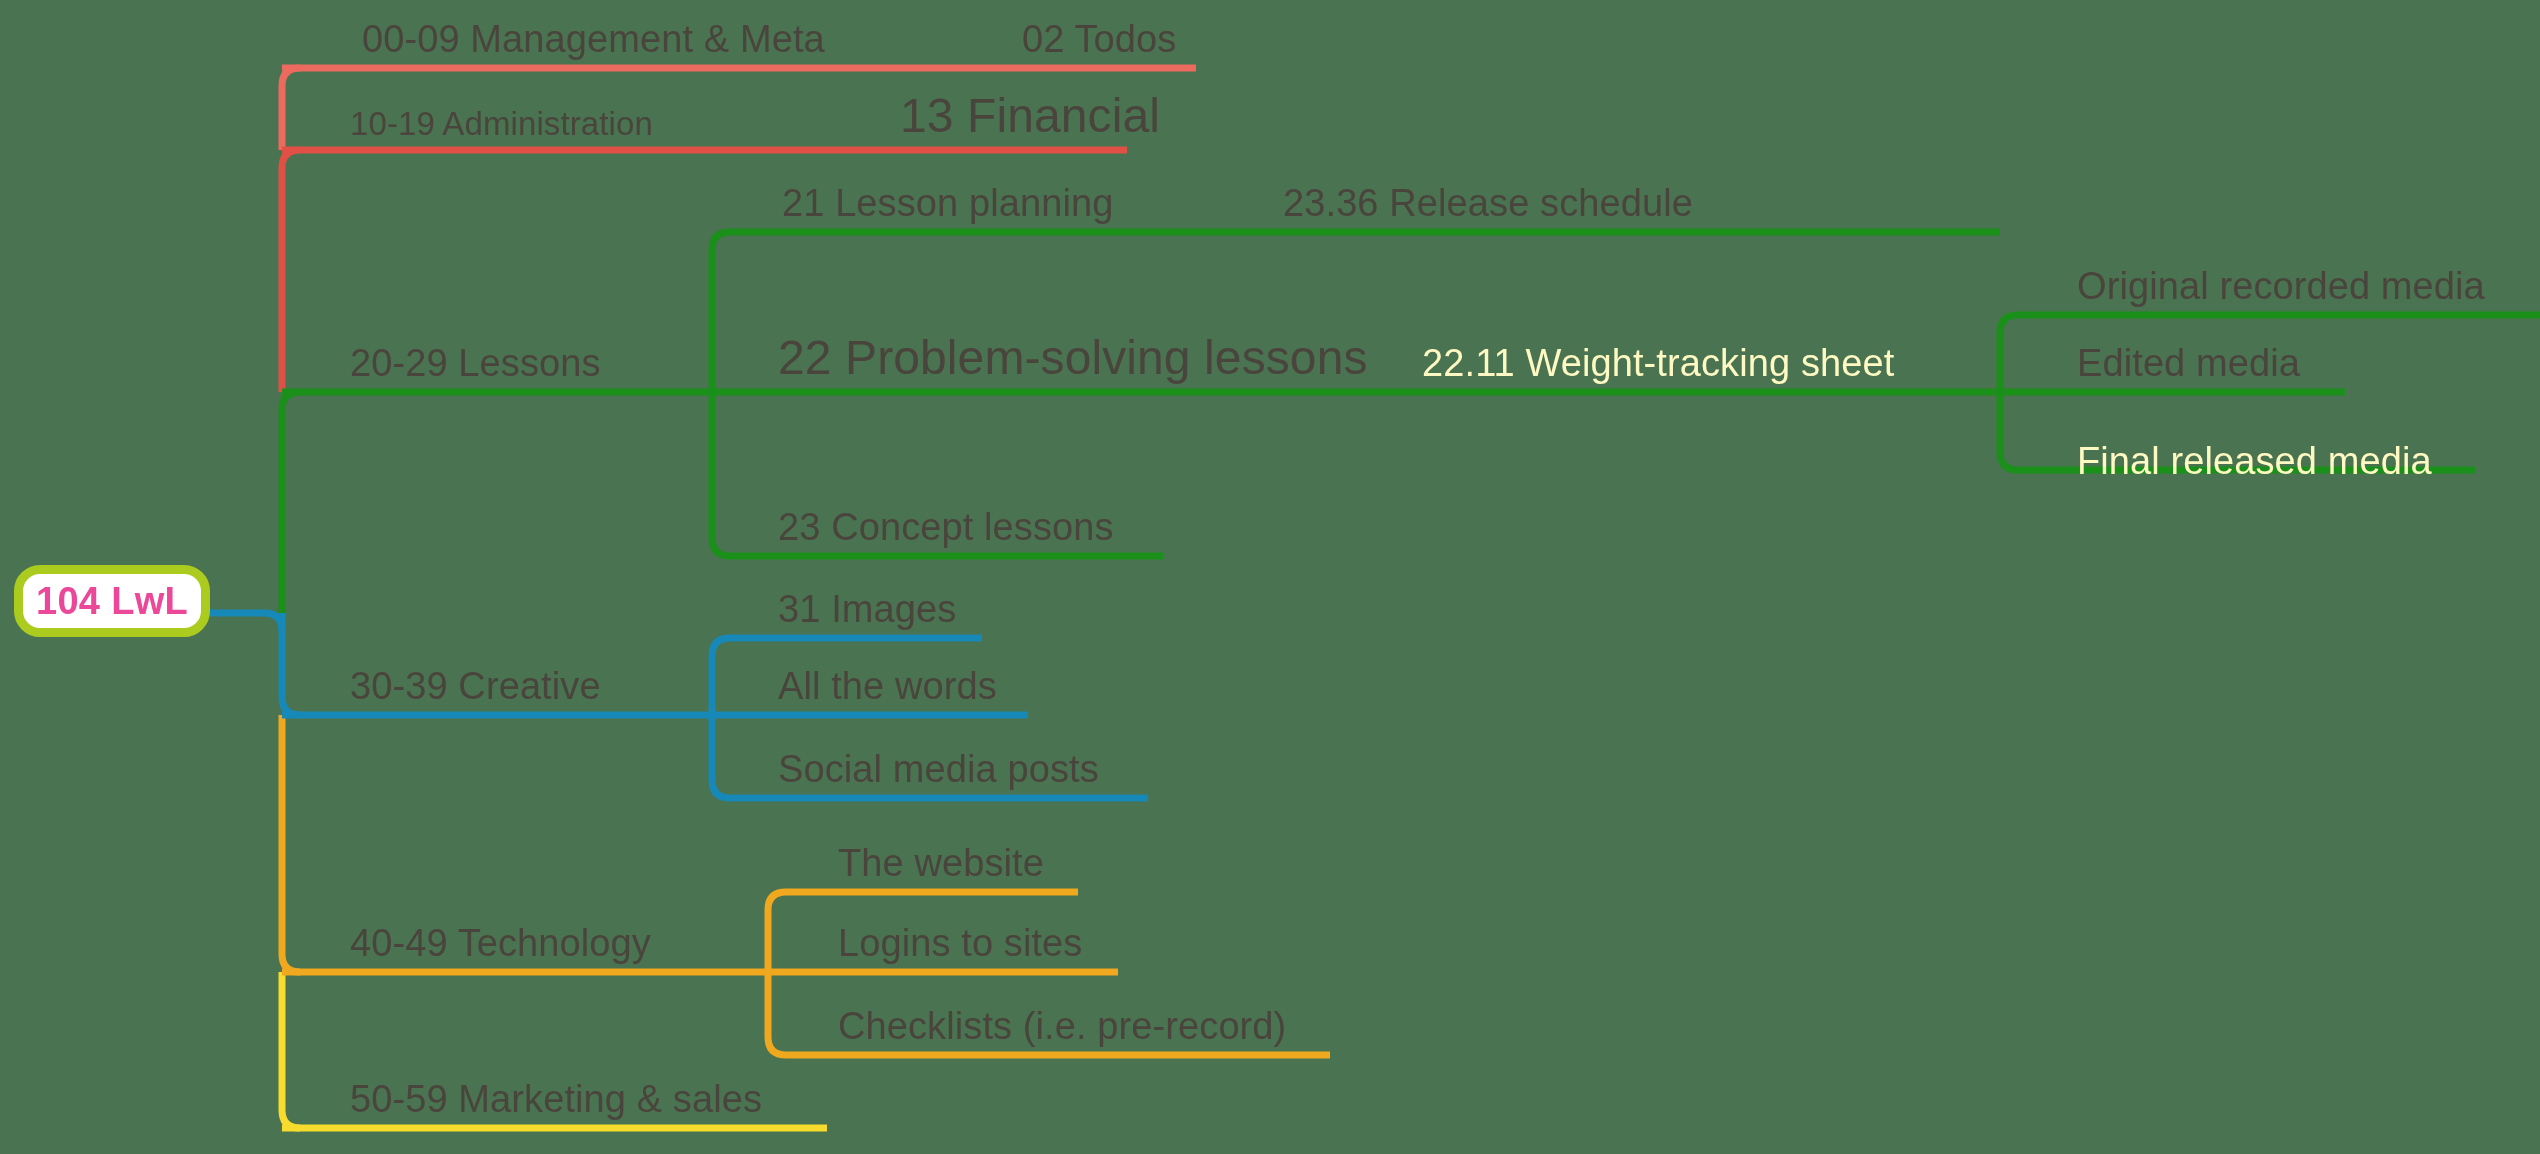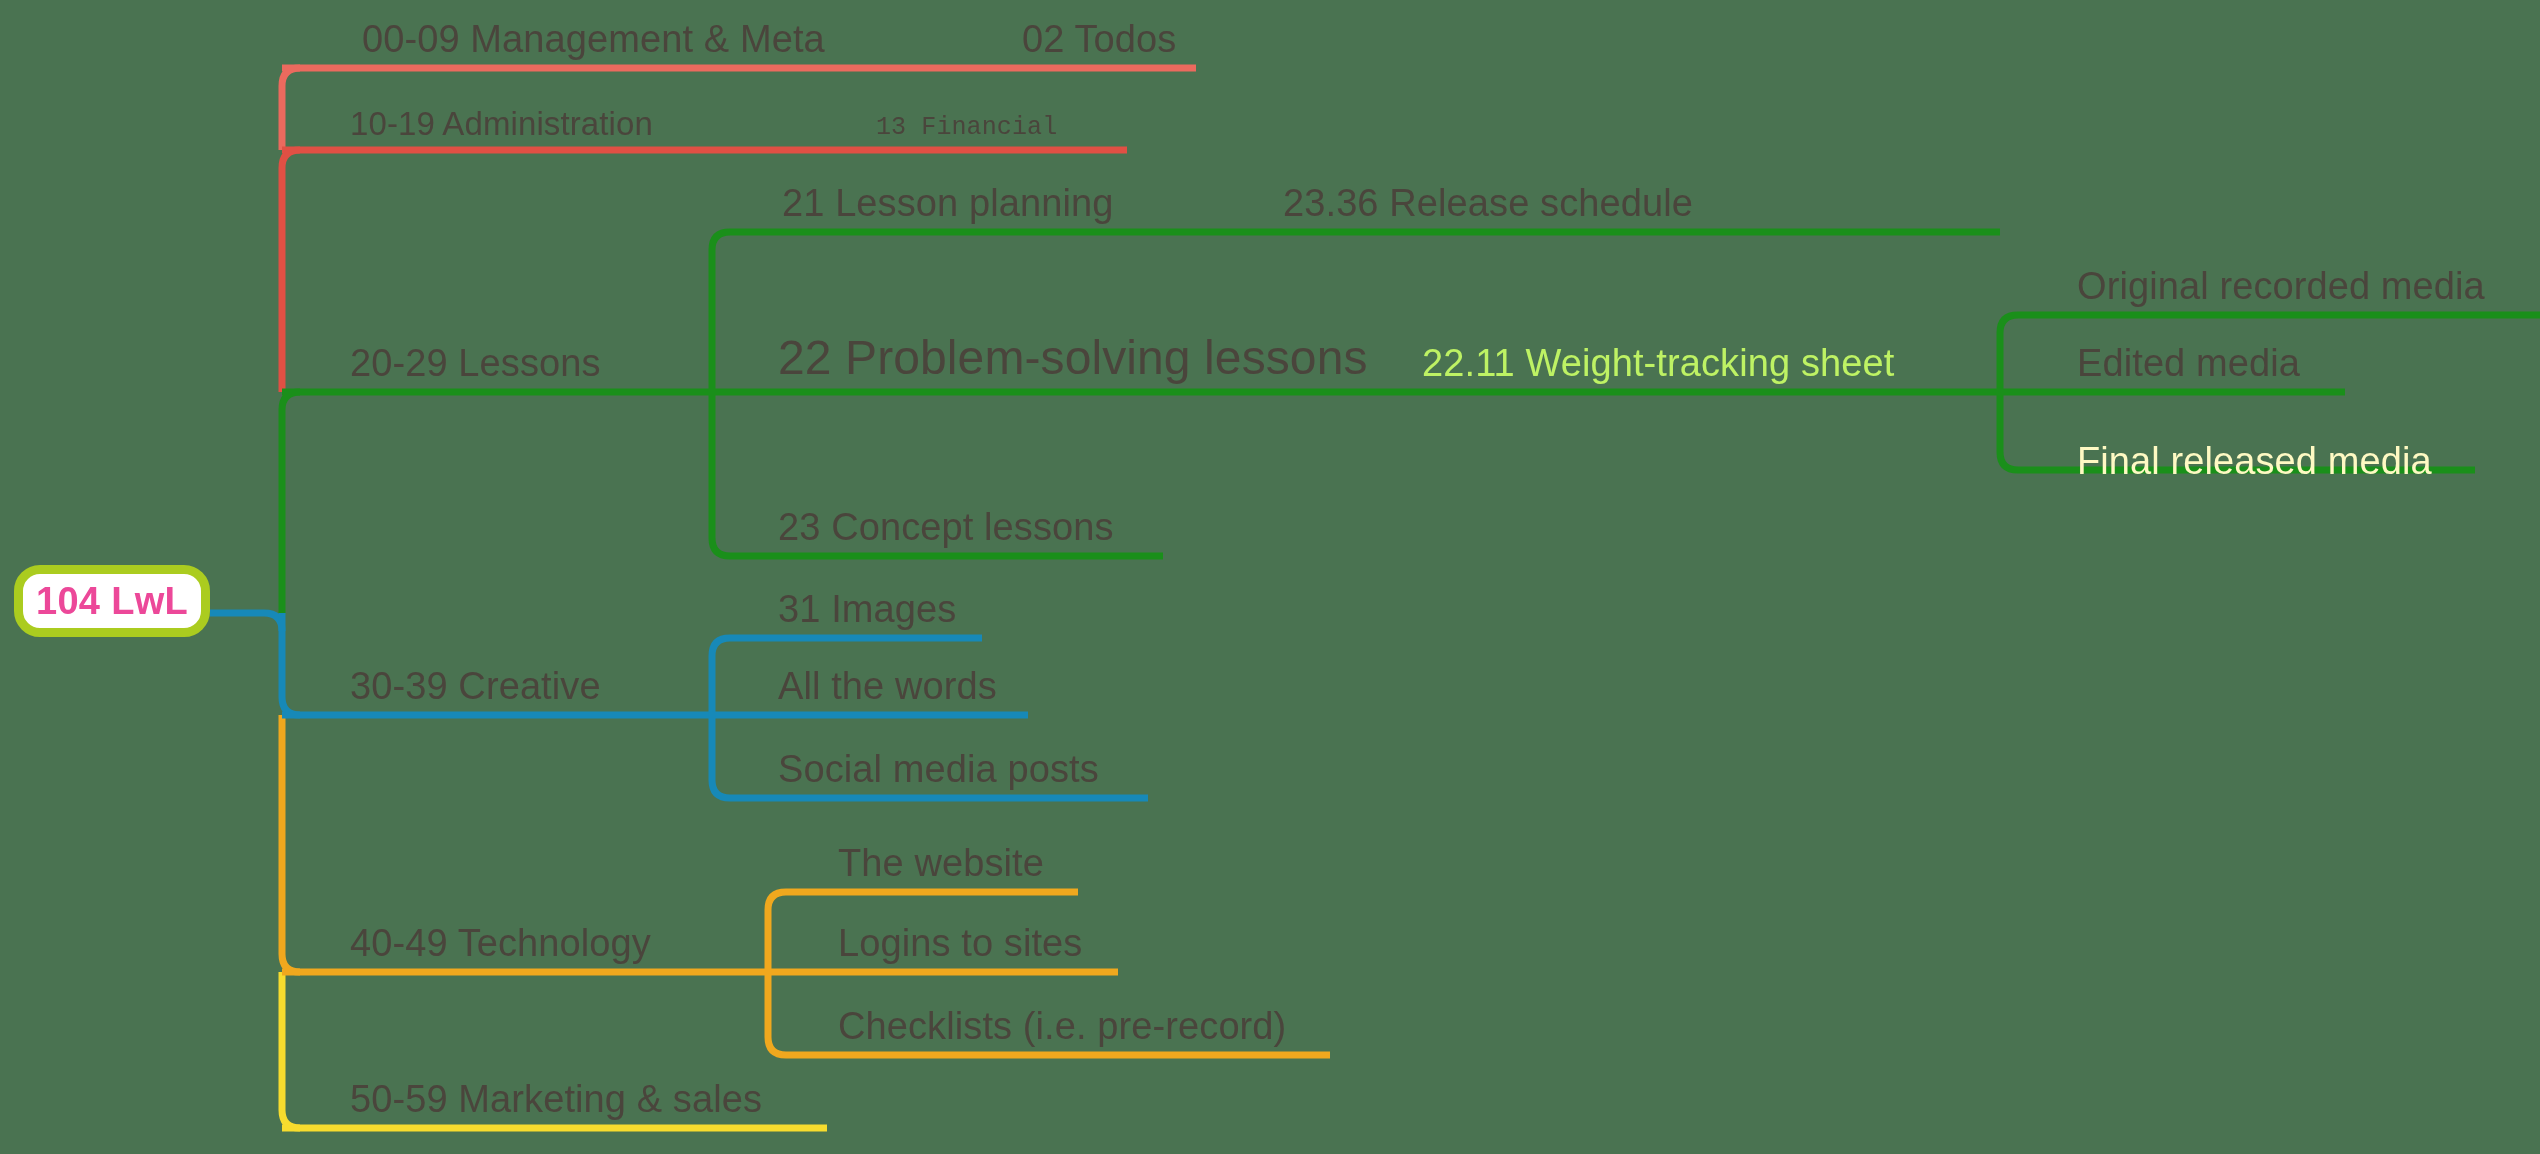--- a/index.html
+++ b/index.html
@@ -92,26 +92,26 @@
     </svg>
 
   <div class="root-node" style="left: 14px; top: 565px; width: 196px; height: 72px; background: rgb(255, 255, 255); border-color: rgb(171, 204, 31); color: #ec4899;">
     <span>104 LwL</span>
   </div>
 
   <div id="labels">
       <div class="node-label" style="left: 362px; top: 58px; color: rgb(74, 69, 60); font-size: 38px;">00-09 Management &amp; Meta</div>
       <div class="node-label" style="left: 1022px; top: 58px; color: rgb(74, 69, 60); font-size: 38px;">02 Todos</div>
       <div class="node-label" style="left: 350px; top: 140px; color: rgb(74, 69, 60); font-size: 33px;">10-19 Administration</div>
-      <div class="node-label" style="left: 876px; top: 140px; color: rgb(74, 69, 60); font-size: 25px; font-family: Liberation Mono, monospace;">13 Financial</div>
+      <div class="node-label" style="left: 900px; top: 140px; color: rgb(74, 69, 60); font-size: 48px;">13 Financial</div>
       <div class="node-label" style="left: 350px; top: 382px; color: rgb(74, 69, 60); font-size: 38px;">20-29 Lessons</div>
       <div class="node-label" style="left: 782px; top: 222px; color: rgb(74, 69, 60); font-size: 38px;">21 Lesson planning</div>
       <div class="node-label" style="left: 1283px; top: 222px; color: rgb(74, 69, 60); font-size: 38px;">23.36 Release schedule</div>
       <div class="node-label" style="left: 778px; top: 382px; color: rgb(74, 69, 60); font-size: 48px;">22 Problem-solving lessons</div>
-      <div class="node-label" style="left: 1422px; top: 382px; color: #bef264; font-size: 38px;">22.11 Weight-tracking sheet</div>
+      <div class="node-label" style="left: 1422px; top: 382px; color: #fef9c3; font-size: 38px;">22.11 Weight-tracking sheet</div>
       <div class="node-label" style="left: 2077px; top: 305px; color: rgb(74, 69, 60); font-size: 38px;">Original recorded media</div>
       <div class="node-label" style="left: 2077px; top: 382px; color: rgb(74, 69, 60); font-size: 38px;">Edited media</div>
       <div class="node-label" style="left: 2077px; top: 480px; color: #fef9c3; font-size: 38px;">Final released media</div>
       <div class="node-label" style="left: 778px; top: 546px; color: rgb(74, 69, 60); font-size: 38px;">23 Concept lessons</div>
       <div class="node-label" style="left: 350px; top: 705px; color: rgb(74, 69, 60); font-size: 38px;">30-39 Creative</div>
       <div class="node-label" style="left: 778px; top: 628px; color: rgb(74, 69, 60); font-size: 38px;">31 Images</div>
       <div class="node-label" style="left: 778px; top: 705px; color: rgb(74, 69, 60); font-size: 38px;">All the words</div>
       <div class="node-label" style="left: 778px; top: 788px; color: rgb(74, 69, 60); font-size: 38px;">Social media posts</div>
       <div class="node-label" style="left: 350px; top: 962px; color: rgb(74, 69, 60); font-size: 38px;">40-49 Technology</div>
       <div class="node-label" style="left: 838px; top: 882px; color: rgb(74, 69, 60); font-size: 38px;">The website</div>

